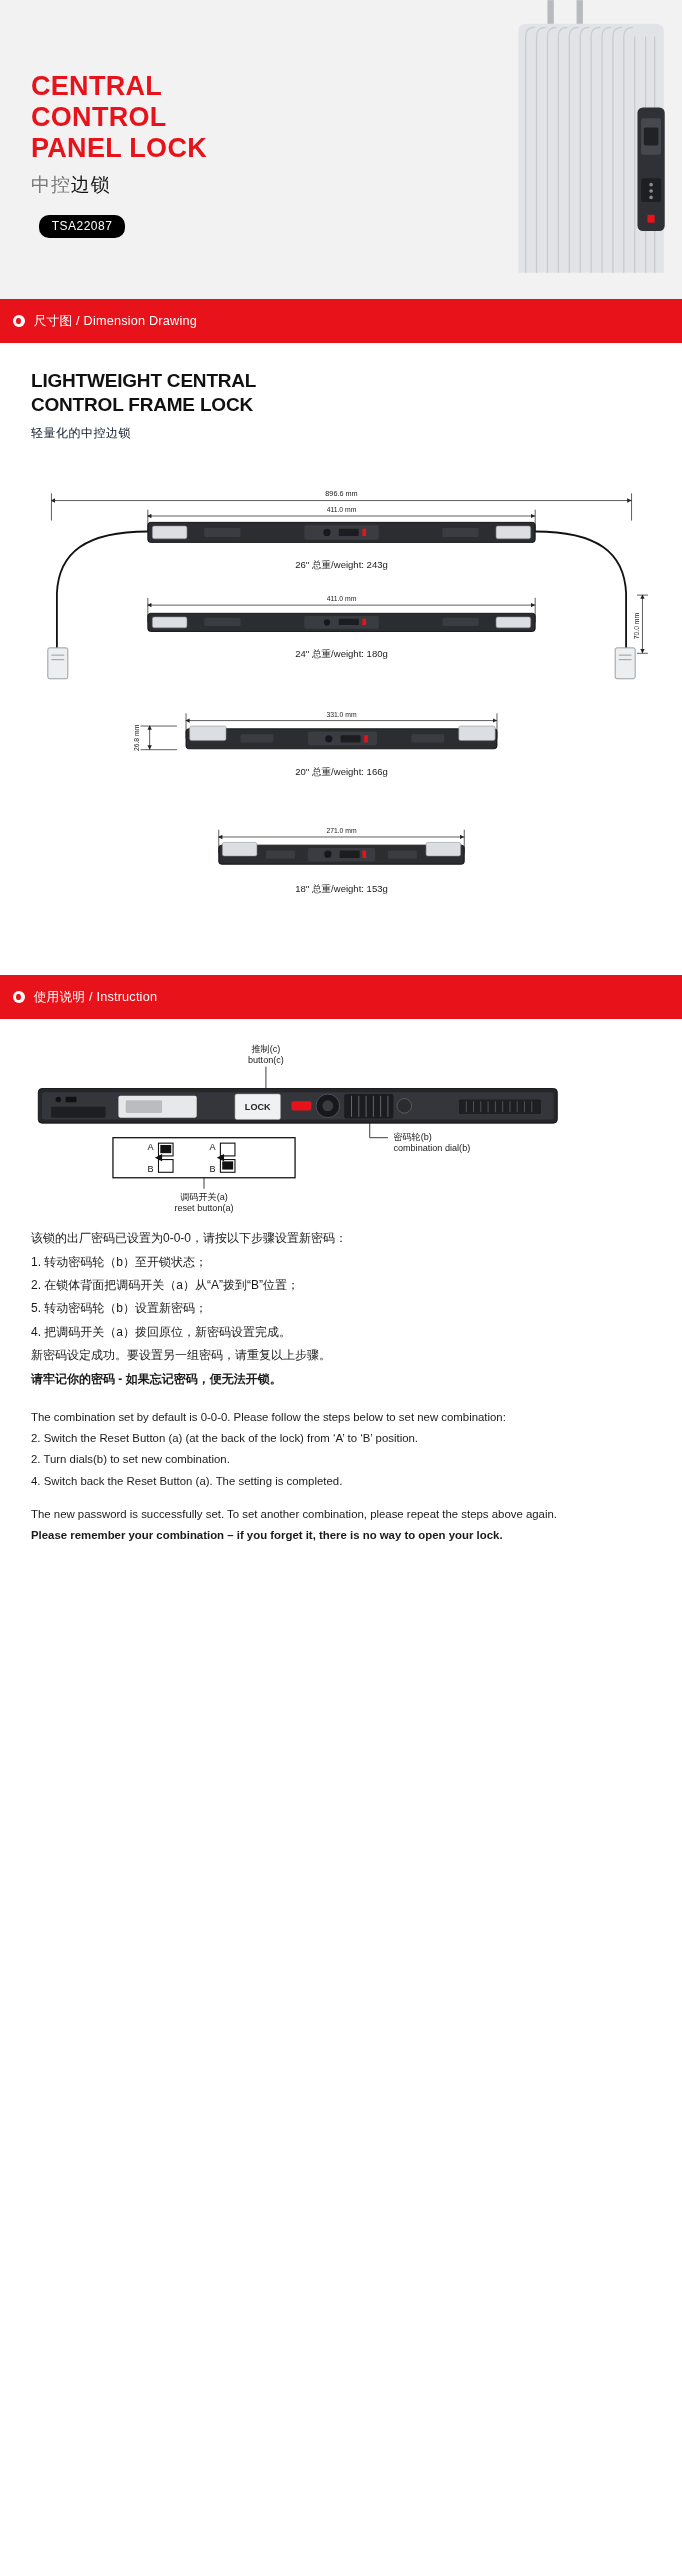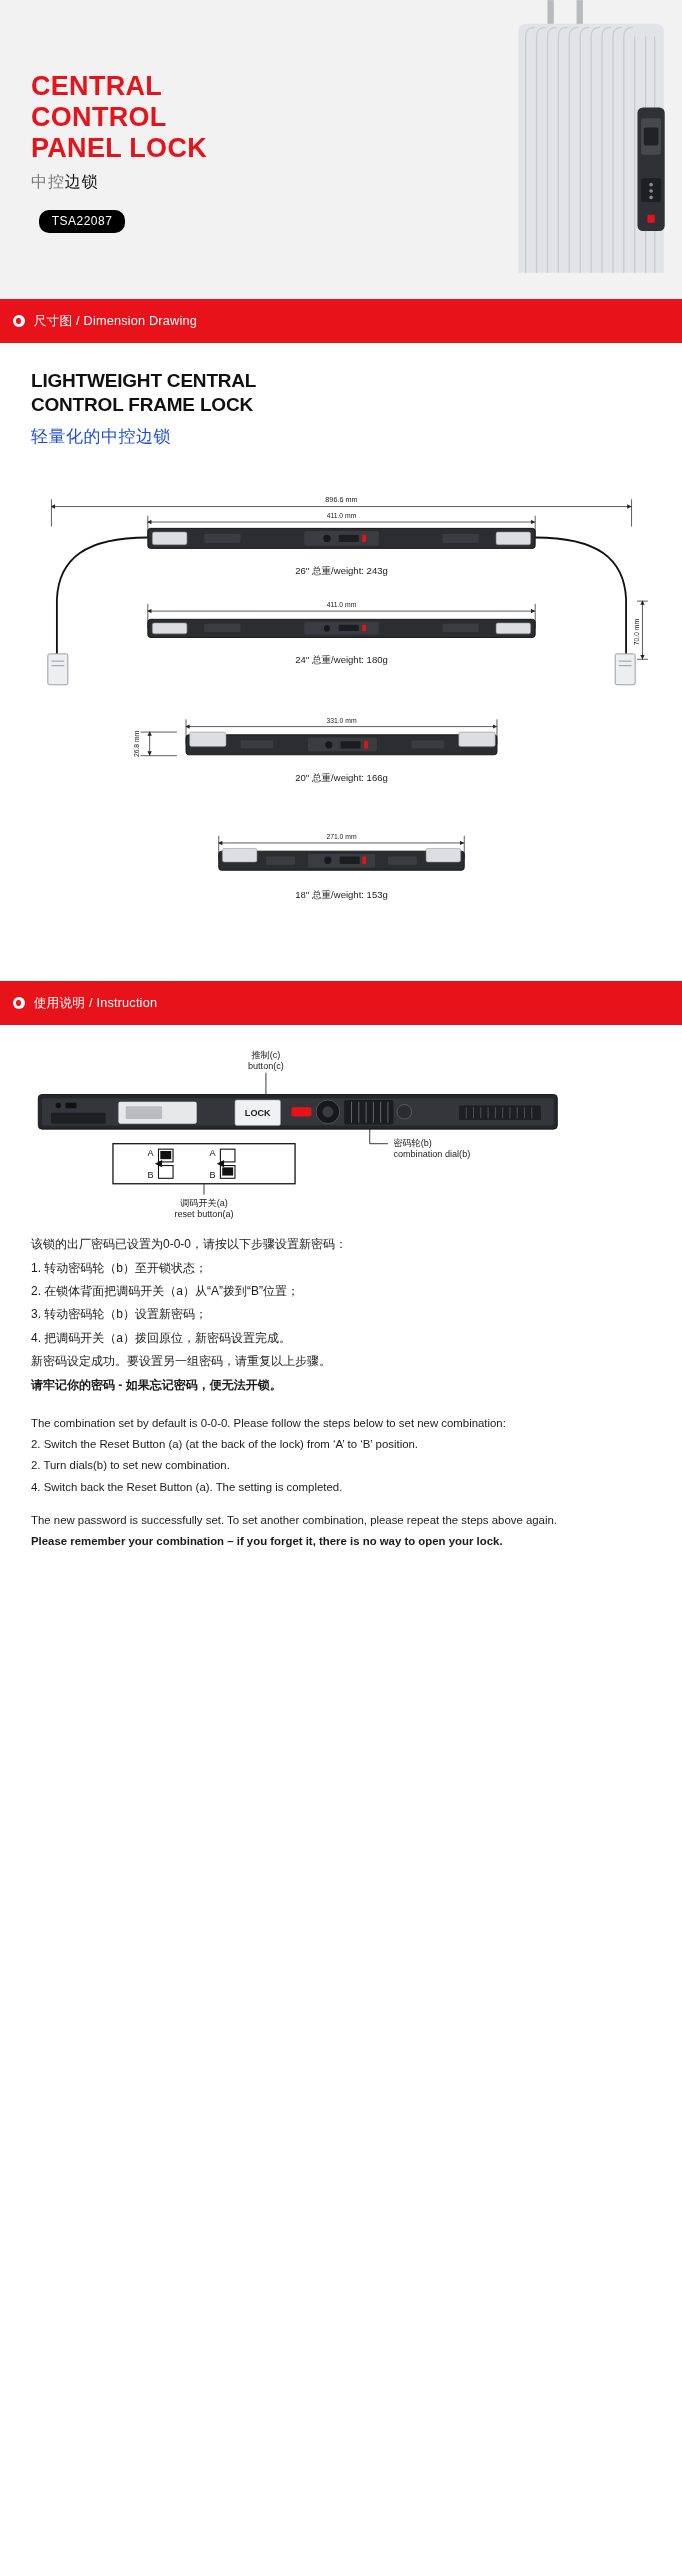--- a/index.html
+++ b/index.html
@@ -29,21 +29,21 @@
   .hero-title {
     font-size: 27px;
     line-height: 1.14;
     font-weight: bold;
     color: #e8131a;
     letter-spacing: 0.3px;
     margin: 0;
     white-space: pre-line;
   }
   .hero-sub {
-    font-size: 16px;
+    font-size: 19px;
     color: #111;
     margin-top: 9px;
     letter-spacing: 0.9px;
   }
   .hero-sub .gray { color: #777; }
   .hero-badge {
     display: inline-block;
     margin-top: 16.4px;
     background: #000000;
     color: #fff;
@@ -96,23 +96,23 @@
   .dim-wrap { padding: 25.5px 31px 18px 31px; }
   .dim-title {
     font-size: 19px;
     font-weight: bold;
     line-height: 1.3;
     color: #111;
     white-space: pre-line;
     letter-spacing: -0.2px;
   }
   .dim-subtitle {
-    font-size: 17px;
+    font-size: 12px;
     margin-top: 7.3px;
-    color: #1d4ed8;
+    color: #0f172a;
     letter-spacing: 0.5px;
   }
   .dim-figure { margin-top: 24px; position: relative; height: 491px; }
 
   .svgbox { display: block; }
 
   
   .ins-wrap { padding: 24px 31px 31px 31px; }
   .ins-figure { position: relative; height: 164px; margin-bottom: 9px; }
 
@@ -419,21 +419,21 @@
         <text x="190" y="172" font-size="10" fill="#1a1a1a" text-anchor="middle">调码开关(a)</text>
         <text x="190" y="184" font-size="10" fill="#1a1a1a" text-anchor="middle">reset button(a)</text>
       </svg>
     </div>
 
     <div class="txt-block">
       <div class="txt-cn">
         <span class="list-line">该锁的出厂密码已设置为0-0-0，请按以下步骤设置新密码：</span>
         <span class="list-line">1.    转动密码轮（b）至开锁状态；</span>
         <span class="list-line">2.    在锁体背面把调码开关（a）从“A”拨到“B”位置；</span>
-        <span class="list-line">3.    转动密码轮（b）设置新密码；</span>
+        <span class="list-line">5.    转动密码轮（b）设置新密码；</span>
         <span class="list-line">4.    把调码开关（a）拨回原位，新密码设置完成。</span>
         <span class="list-line">新密码设定成功。要设置另一组密码，请重复以上步骤。</span>
         <span class="list-line bold">请牢记你的密码 - 如果忘记密码，便无法开锁。</span>
       </div>
 
       <div class="txt-en">
         <span class="list-line">The combination set by default is 0-0-0. Please follow the steps below to set new combination:</span>
         <span class="list-line">2. Switch the Reset Button (a) (at the back of the lock) from ‘A’ to ‘B’  position.</span>
         <span class="list-line">2. Turn dials(b) to set new combination.</span>
         <span class="list-line">4. Switch back the Reset Button (a). The setting is completed.</span>

